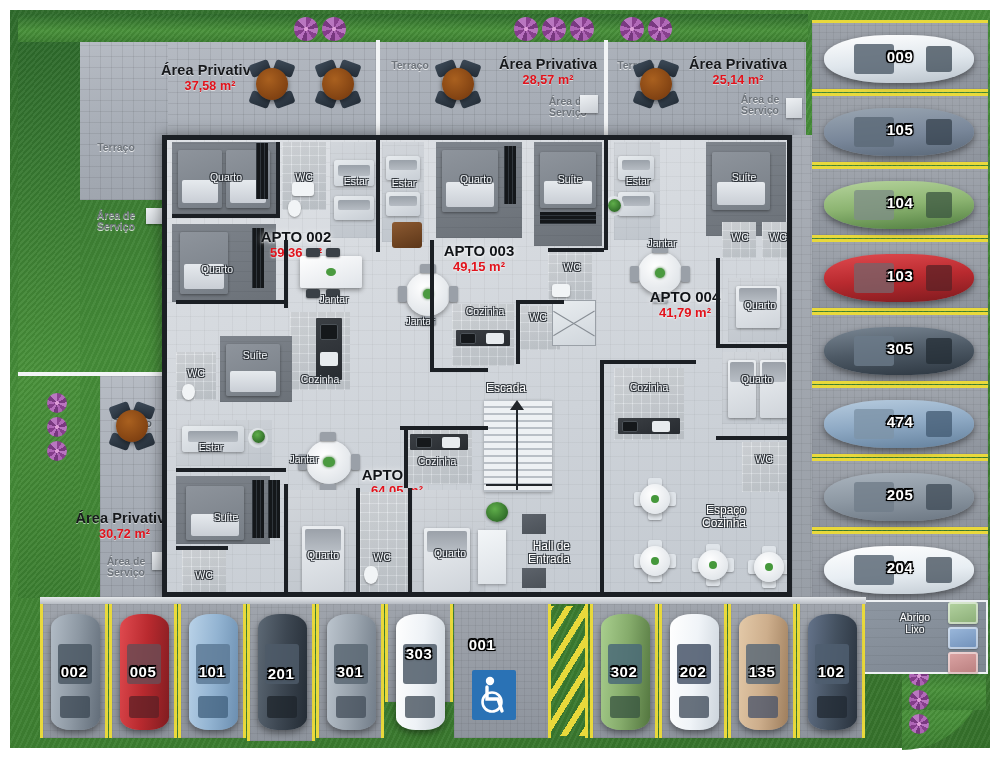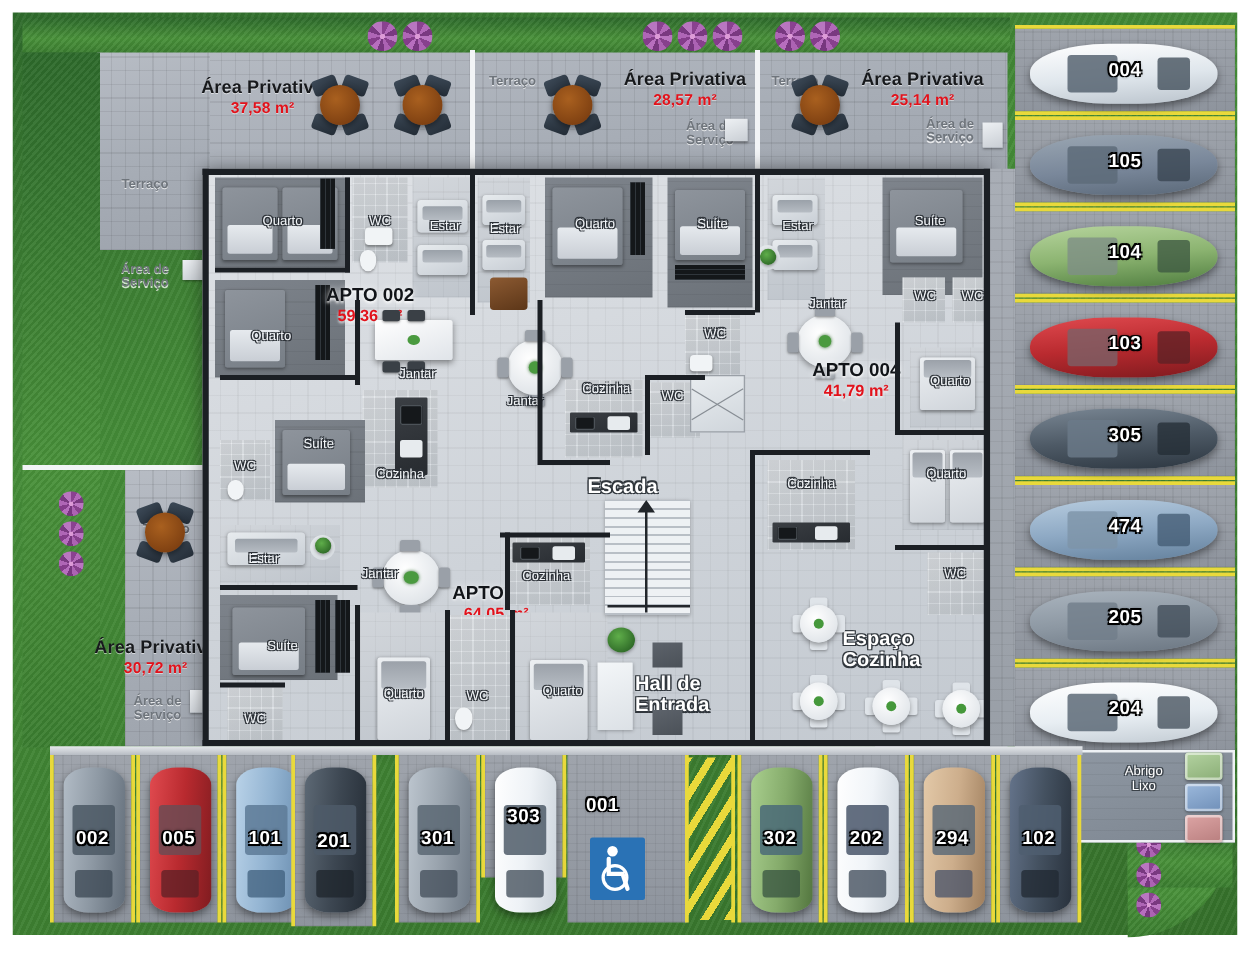--- a/index.html
+++ b/index.html
@@ -207,21 +207,21 @@
     display:block; color:#e2121b; font-size:13px; margin-top:0px;
     text-shadow:0 1px 2px rgba(255,255,255,.8);
   }
   
   .lbl-room {
     font-size:10.5px; color:#f2f5f8; font-weight:normal; text-align:center; line-height:1.05;
     text-shadow:-1px -1px 0 #2b3036, 1px -1px 0 #2b3036, -1px 1px 0 #2b3036, 1px 1px 0 #2b3036;
   }
   
   .lbl-comm {
-    font-size:16px; color:#ffffff; font-weight:bold; text-align:left; line-height:1.06;
+    font-size:12px; color:#ffffff; font-weight:normal; text-align:right; line-height:1.06;
     text-shadow:-1px -1px 0 #31373d, 1px -1px 0 #31373d, -1px 1px 0 #31373d, 1px 1px 0 #31373d;
   }
   .lbl-abrigo {
     font-size:10.5px; color:#ffffff; text-align:center; line-height:1.1;
     text-shadow:-1px -1px 0 #3b4249, 1px -1px 0 #3b4249, -1px 1px 0 #3b4249, 1px 1px 0 #3b4249;
   }
 
   
   .access-sign {
     position:absolute; background:#2a72b5; border-radius:2px;
@@ -506,20 +506,24 @@
   <div class="lbl lbl-room" style="left:442px;top:174px;width:68px;">
     <span>Quarto</span></div>
 
   <div class="room dark" style="left:534px;top:142px;width:68px;height:104px;"></div>
   <div class="bedgray" style="left:540px;top:152px;width:56px;height:56px;"></div>
   <div class="wardrobe" style="left:540px;top:212px;width:56px;height:12px;
        background-image:repeating-linear-gradient(0deg,#30363c 0 1px,#14171a 1px 4px);"></div>
   <div class="lbl lbl-room" style="left:542px;top:174px;width:56px;">
     <span>Suíte</span></div>
 
+  <div class="lbl lbl-apto" style="left:414px;top:242px;width:130px;">
+    <span>APTO 003</span>
+    <span class="sqm">49,15 m²</span>
+  </div>
 
   <div class="table-round" style="left:406px;top:272px;width:44px;height:44px;"></div>
   <div class="chair" style="left:420px;top:264px;width:16px;height:9px;"></div>
   <div class="chair" style="left:420px;top:316px;width:16px;height:9px;"></div>
   <div class="chair" style="left:398px;top:286px;width:9px;height:16px;"></div>
   <div class="chair" style="left:449px;top:286px;width:9px;height:16px;"></div>
   <div class="lbl lbl-room" style="left:396px;top:316px;width:48px;">
     <span>Jantar</span></div>
 
   <div class="room tile" style="left:452px;top:304px;width:62px;height:62px;"></div>
@@ -670,21 +674,21 @@
   <div class="wall" style="left:516px;top:300px;width:48px;height:4px;"></div>
   <div class="wall" style="left:516px;top:300px;width:4px;height:64px;"></div>
 
   <div>
 
     <div class="stall horiz" style="left:812px;top:20px;width:176px;height:72px;">
       <div class="car v" style="left:12px;top:12px;width:150px;height:48px;background:linear-gradient(175deg,#ffffff,#dfe6ec 55%,#b9c2cb);box-shadow:0 3px 7px rgba(0,0,0,.45);">
         <div class="roof" style="left:30px;top:9px;width:40px;height:30px;background:#4d5b69;opacity:.8;border-radius:3px;"></div>
         <div class="rear" style="left:102px;top:11px;width:26px;height:26px;background:#3a4753;border-radius:3px;"></div>
       </div>
-      <div class="stall-num">004</div>
+      <div class="stall-num">009</div>
     </div>
 
     <div class="stall horiz" style="left:812px;top:93px;width:176px;height:72px;">
       <div class="car v" style="left:12px;top:12px;width:150px;height:48px;background:linear-gradient(175deg,#9aa6b2,#79879a 55%,#5a6878);box-shadow:0 3px 7px rgba(0,0,0,.45);">
         <div class="roof" style="left:30px;top:9px;width:40px;height:30px;background:#5d6b79;opacity:.85;border-radius:3px;"></div>
         <div class="rear" style="left:102px;top:11px;width:26px;height:26px;background:#36424e;border-radius:3px;"></div>
       </div>
       <div class="stall-num">105</div>
     </div>
 
@@ -769,21 +773,21 @@
     </div>
 
     <div class="stall" style="left:178px;top:604px;width:68px;height:134px;">
       <div class="car" style="left:8px;top:10px;width:49px;height:116px;background:linear-gradient(95deg,#b9d2e8,#93b4d2 50%,#6b8eb0);box-shadow:0 3px 7px rgba(0,0,0,.45);border-radius:44% 44% 40% 40% / 12% 12% 11% 11%;">
         <div class="roof" style="left:7px;top:30px;width:34px;height:40px;background:#5d7a96;opacity:.85;border-radius:3px;"></div>
         <div class="rear" style="left:9px;top:82px;width:30px;height:22px;background:#3f5f7c;border-radius:3px;"></div>
       </div>
       <div class="stall-num">101</div>
     </div>
 
-    <div class="stall" style="left:233px;top:604px;width:68px;height:137px;text-decoration:underline;">
+    <div class="stall" style="left:247px;top:604px;width:68px;height:137px;text-decoration:underline;">
       <div class="car" style="left:8px;top:10px;width:49px;height:116px;background:linear-gradient(95deg,#5d6975,#3d4752 50%,#242c35);box-shadow:0 3px 7px rgba(0,0,0,.45);border-radius:44% 44% 40% 40% / 12% 12% 11% 11%;">
         <div class="roof" style="left:7px;top:30px;width:34px;height:40px;background:#4e5b68;opacity:.85;border-radius:3px;"></div>
         <div class="rear" style="left:9px;top:82px;width:30px;height:22px;background:#1d242b;border-radius:3px;"></div>
       </div>
       <div class="stall-num">201</div>
     </div>
 
     <div class="stall" style="left:316px;top:604px;width:68px;height:134px;">
       <div class="car" style="left:8px;top:10px;width:49px;height:116px;background:linear-gradient(95deg,#bcc5ce,#9aa4ae 50%,#717c88);box-shadow:0 3px 7px rgba(0,0,0,.45);border-radius:44% 44% 40% 40% / 12% 12% 11% 11%;">
         <div class="roof" style="left:7px;top:30px;width:34px;height:40px;background:#5a6773;opacity:.85;border-radius:3px;"></div>
@@ -829,21 +833,21 @@
         <div class="rear" style="left:9px;top:82px;width:30px;height:22px;background:#3a4654;border-radius:3px;"></div>
       </div>
       <div class="stall-num">202</div>
     </div>
 
     <div class="stall" style="left:728px;top:604px;width:68px;height:134px;">
       <div class="car" style="left:8px;top:10px;width:49px;height:116px;background:linear-gradient(95deg,#e3c9a8,#cdae8c 50%,#9e7e5d);box-shadow:0 3px 7px rgba(0,0,0,.45);border-radius:44% 44% 40% 40% / 12% 12% 11% 11%;">
         <div class="roof" style="left:7px;top:30px;width:34px;height:40px;background:#5d6b78;opacity:.85;border-radius:3px;"></div>
         <div class="rear" style="left:9px;top:82px;width:30px;height:22px;background:#46526a;border-radius:3px;"></div>
       </div>
-      <div class="stall-num">294</div>
+      <div class="stall-num">135</div>
     </div>
 
     <div class="stall" style="left:797px;top:604px;width:68px;height:134px;">
       <div class="car" style="left:8px;top:10px;width:49px;height:116px;background:linear-gradient(95deg,#64738a,#445160 50%,#29323d);box-shadow:0 3px 7px rgba(0,0,0,.45);border-radius:44% 44% 40% 40% / 12% 12% 11% 11%;">
         <div class="roof" style="left:7px;top:30px;width:34px;height:40px;background:#4f5e70;opacity:.85;border-radius:3px;"></div>
         <div class="rear" style="left:9px;top:82px;width:30px;height:22px;background:#202831;border-radius:3px;"></div>
       </div>
       <div class="stall-num">102</div>
     </div>
 

